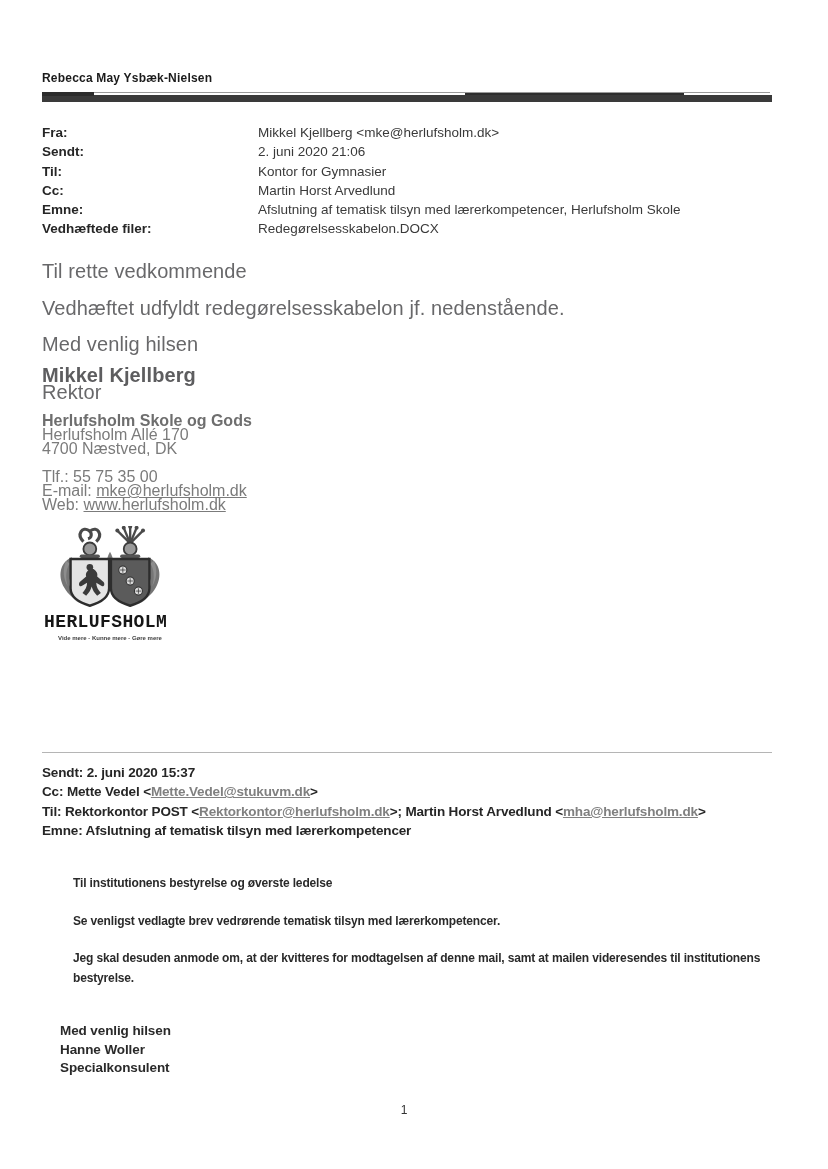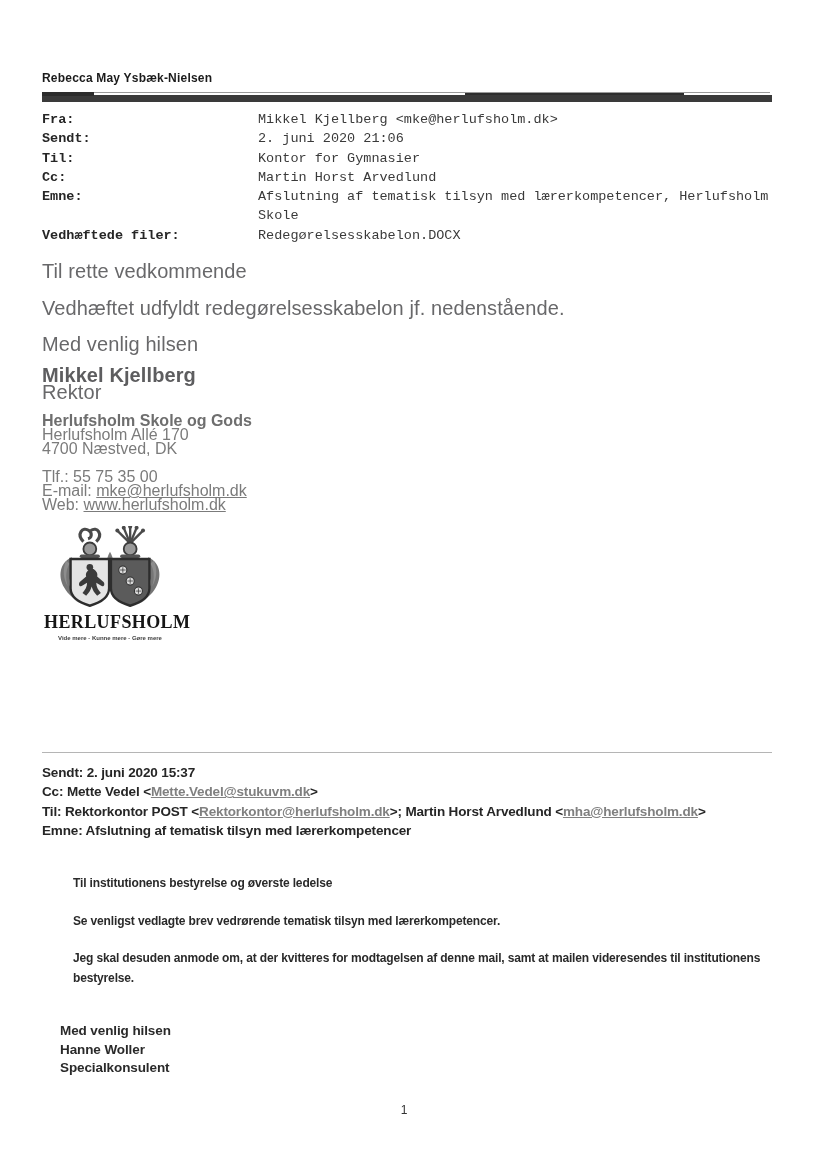--- a/index.html
+++ b/index.html
@@ -37,36 +37,36 @@
   }
   .rule-thick::before{
     content:"";position:absolute;left:0;top:-3px;width:52px;height:4px;
     background:#2c2c2c;
   }
   .rule-thick::after{
     content:"";position:absolute;left:58%;top:-2px;width:30%;height:2px;
     background:#2e2e2e;
   }
   
-  .meta{position:absolute;left:42px;top:110px;width:730px;font-size:13.5px;font-family:Liberation Mono, monospace;}
+  .meta{position:absolute;left:42px;top:123px;width:730px;font-size:13.5px;}
   .meta-row{display:flex;line-height:19.3px;}
   .meta-label{width:216px;flex:0 0 216px;font-weight:700;color:var(--text-dark);}
   .meta-value{color:var(--text-mid);}
   
   .b1{position:absolute;left:42px;font-size:20px;color:var(--text-gray);letter-spacing:.1px;}
   .b1.bold{font-weight:700;color:#5d5d5f;}
   
   .sig{position:absolute;left:42px;font-size:16px;line-height:14.2px;color:var(--sig-gray);}
   .sig .org{font-weight:700;color:#6e6e6e;}
   .sig a,.sig .lnk{color:var(--sig-gray);text-decoration:underline;}
   
   .crest{position:absolute;left:54px;top:526px;}
   .wordmark{
     position:absolute;left:44px;top:612px;width:132px;
-    font-family:Liberation Serif, serif;font-weight:700;font-size:18px;
+    font-family:Liberation Mono, monospace;font-weight:700;font-size:18px;
     color:#161616;letter-spacing:.4px;white-space:nowrap;
   }
   .motto{
     position:absolute;left:46px;top:635px;width:128px;text-align:center;
     font-size:6px;font-weight:700;color:#3c3c3c;white-space:nowrap;
   }
   
   .sep{position:absolute;left:42px;top:752px;width:730px;height:1px;background:var(--separator);}
   
   .qhead{position:absolute;left:42px;top:763px;width:730px;

